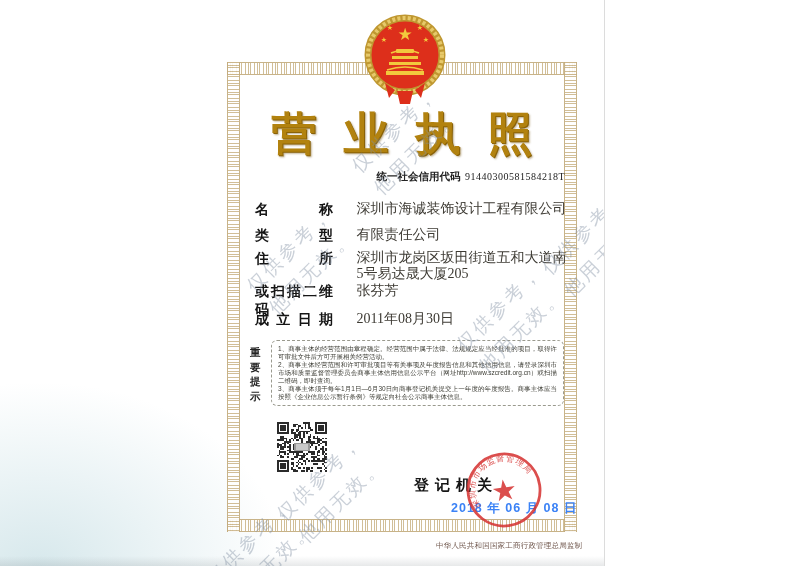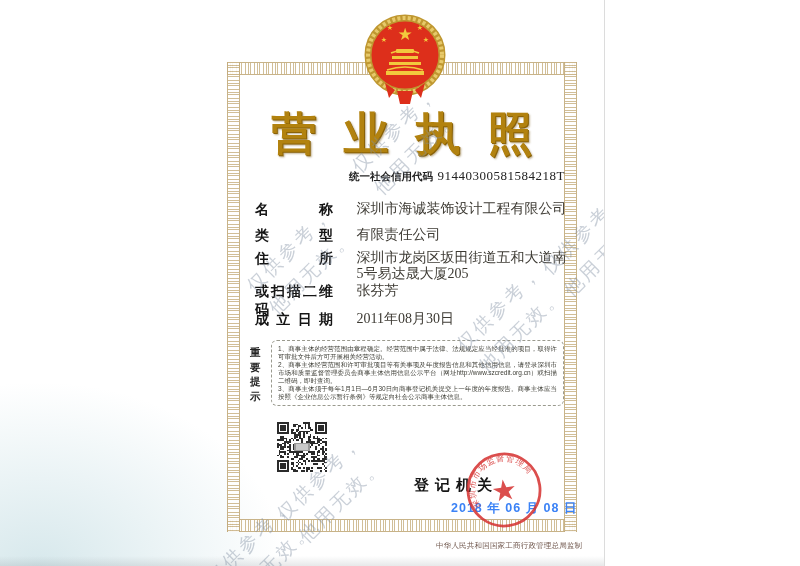--- a/index.html
+++ b/index.html
@@ -33,21 +33,21 @@
   .fs-left{left:0;} .fs-right{right:0;}
 
   .emblem{position:absolute;left:363px;top:11px;width:84px;height:94px;z-index:2;}
 
   .title{position:absolute;left:227px;top:104px;width:350px;z-index:2;
     text-align:center;font-size:45px;font-weight:bold;letter-spacing:27px;text-indent:27px;
     color:#b2820f;text-shadow:1px 1px 0 #8a6207, 2px 2px 2px rgba(110,78,8,.45);}
 
   .credit{position:absolute;left:320px;top:166px;width:245px;text-align:right;z-index:2;white-space:nowrap;}
   .credit .lbl{font-size:10.5px;font-weight:bold;color:#222;margin-top:20px;}
-  .credit .val{font-size:13px;font-family:"Liberation Serif","DejaVu Serif",serif;color:#222;letter-spacing:.5px;}
+  .credit .val{font-size:10px;font-family:"Liberation Serif","DejaVu Serif",serif;color:#222;letter-spacing:.5px;}
 
   .field{position:absolute;left:255px;z-index:2;}
   .field .flabel{display:inline-block;width:78px;font-size:14px;font-weight:bold;color:#151515;
     text-align:justify;text-align-last:justify;vertical-align:top;}
   .field .fvalue{display:inline-block;margin-left:19px;width:212px;font-size:14px;line-height:15.5px;
     color:#3d3a33;font-family:"Liberation Serif","DejaVu Serif",serif;vertical-align:top;}
   .f-name{top:201px;} .f-type{top:227px;} .f-addr{top:250px;} .f-legal{top:283px;} .f-date{top:311px;}
 
   .notice{position:absolute;left:250px;top:340px;width:314px;z-index:2;}
   .notice .nlabel{position:absolute;left:0;top:5px;width:13px;font-size:10.5px;font-weight:bold;color:#222;

